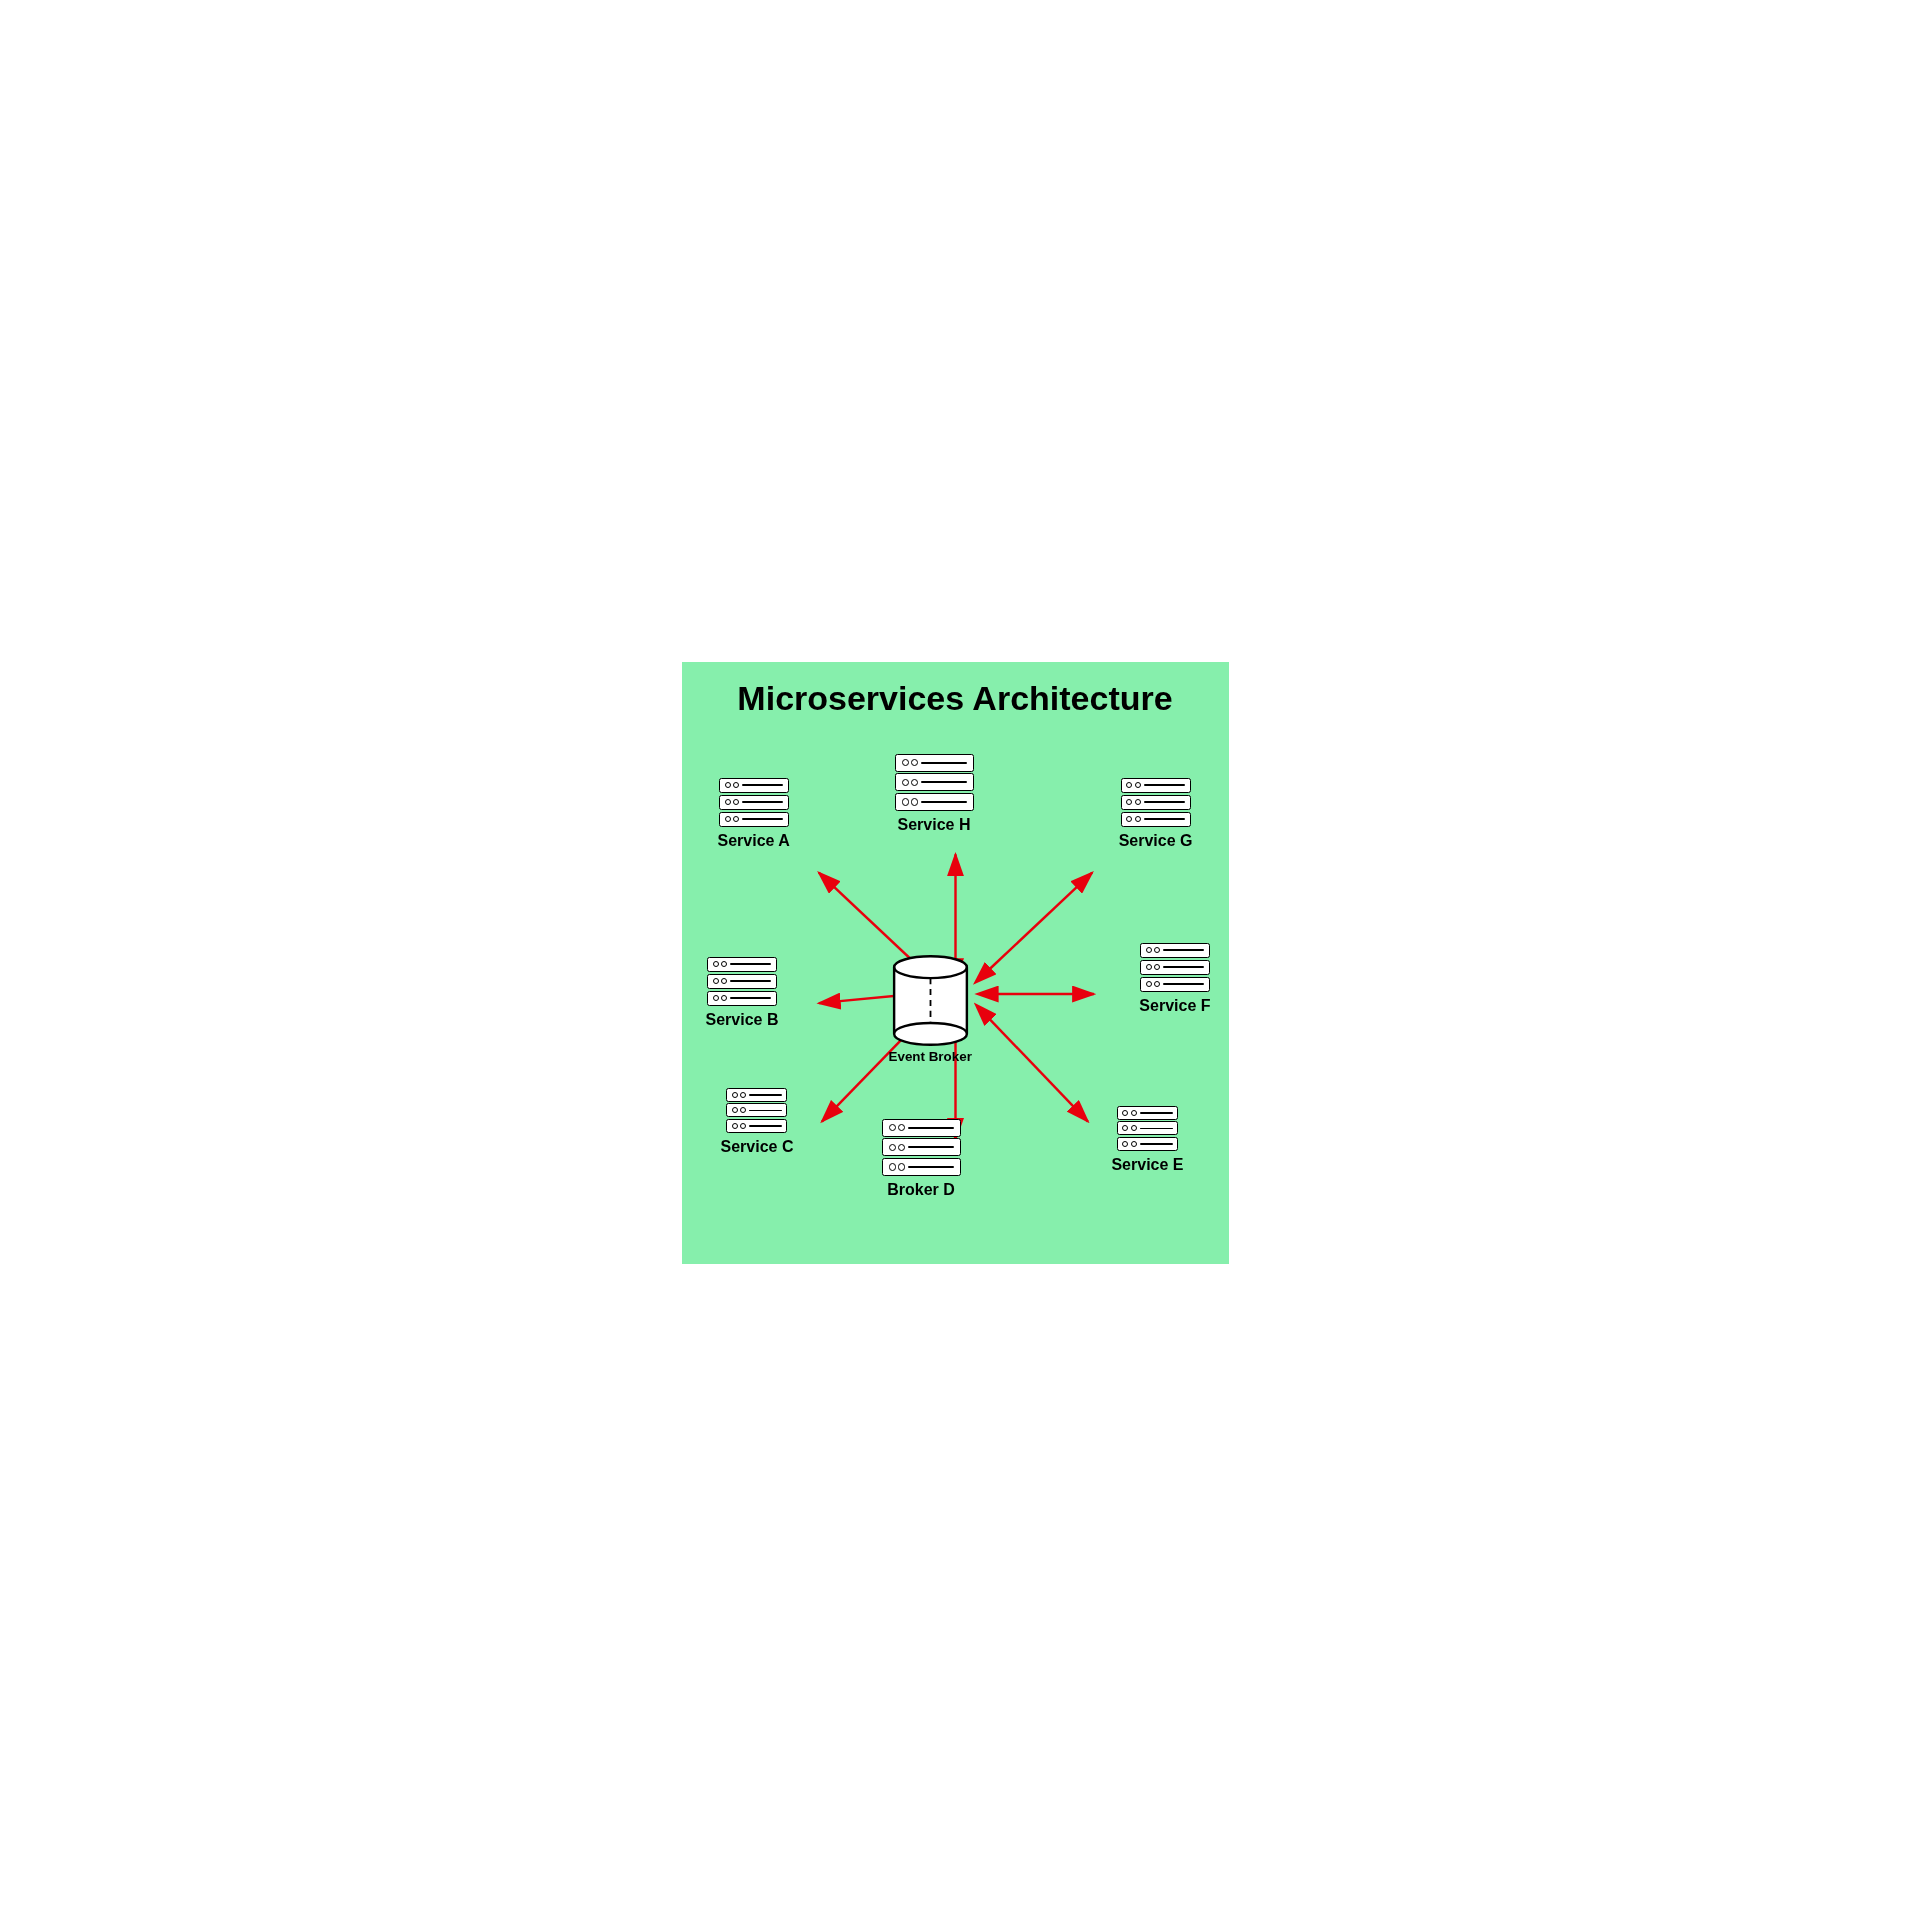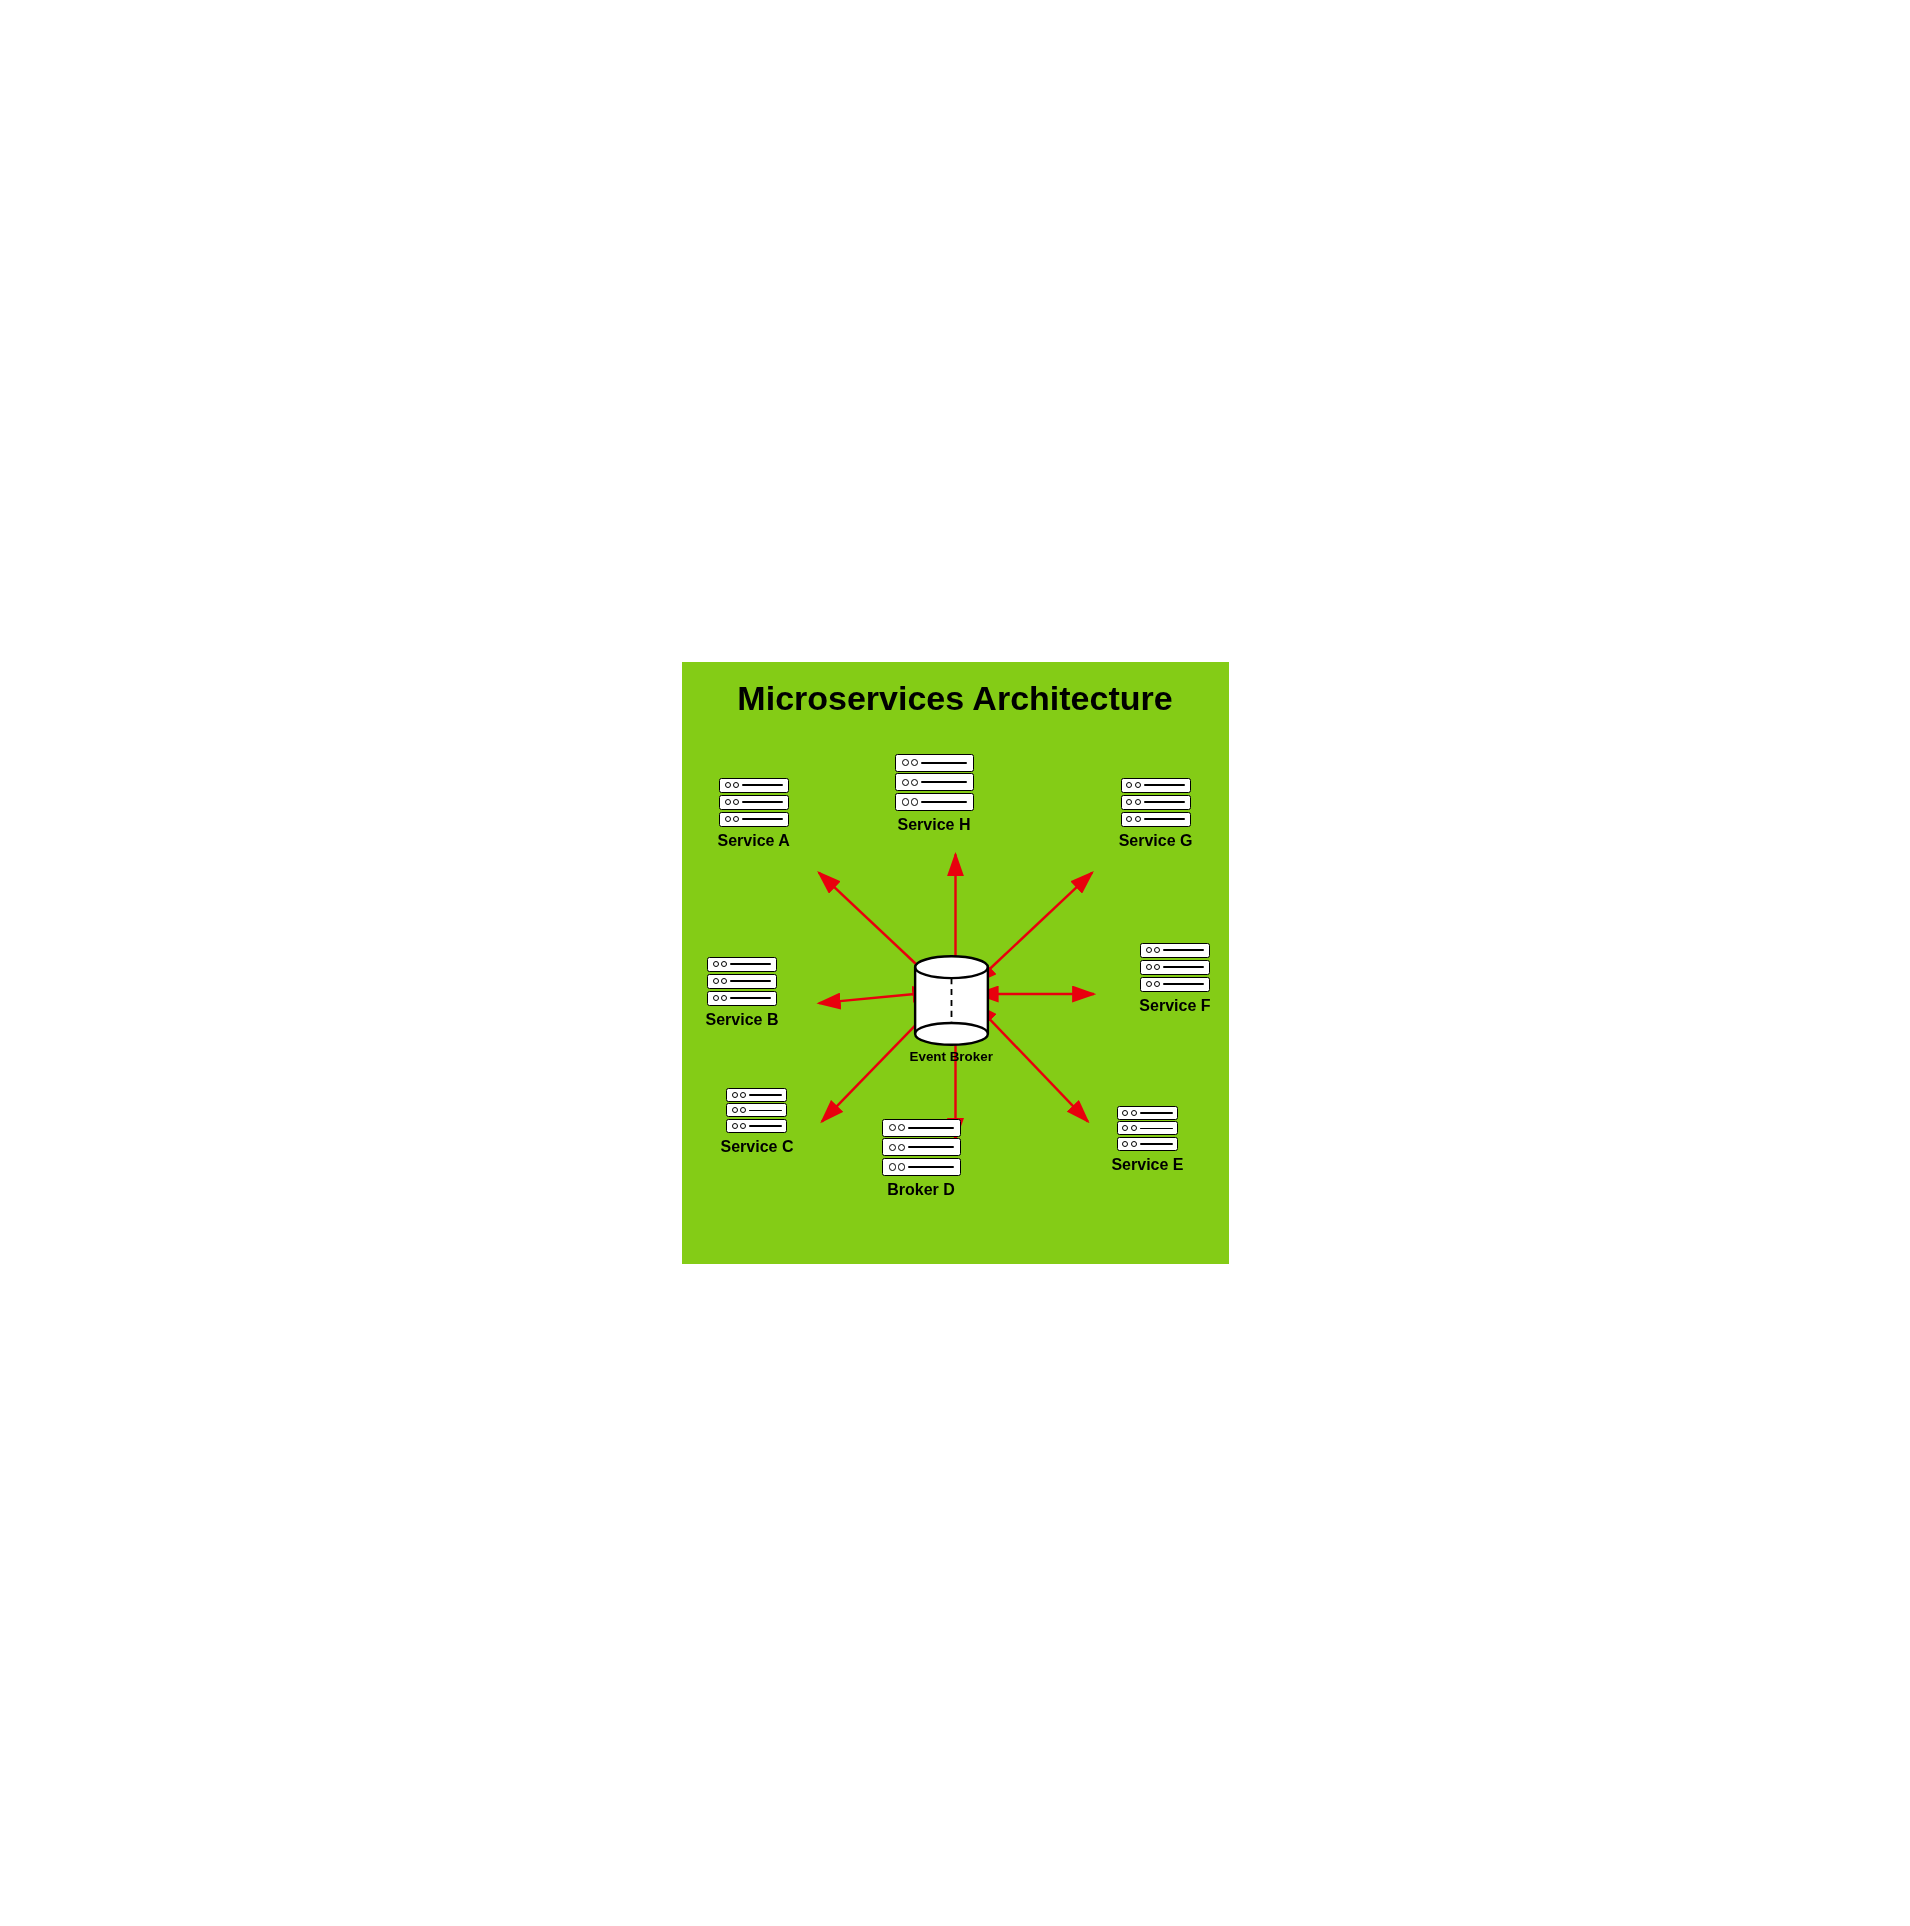--- a/index.html
+++ b/index.html
@@ -7,21 +7,21 @@
       background: #ffffff;
       font-family: Arial, sans-serif;
       display: flex;
       justify-content: center;
       align-items: center;
       min-height: 100vh;
       padding: 12px;
     }
     .page-container {
       width: 547px;
-      background: #84cc16;
+      background: #86efac;
       padding: 18px 12px 24px;
     }
     .main-title {
       font-size: 34px;
       font-weight: 900;
       text-align: center;
       color: #000000;
       margin-bottom: 24px;
       line-height: 1.1;
     }
@@ -261,21 +261,21 @@
           <div class="dots">
               <div class="dot"></div>
               <div class="dot"></div>
             </div>
           <div class="line"></div>
         </div>
       </div>
       <span class="service-label">Service B</span>
     </div>
 
-    <div class="event-broker" style="left: 216px; top: 207px;">
+    <div class="event-broker" style="left: 195px; top: 207px;">
       <div class="cylinder">
         <svg viewBox="0 0 130 160" xmlns="http://www.w3.org/2000/svg">
 
           <rect x="5" y="30" width="120" height="110" fill="white" stroke="none"></rect>
           <ellipse cx="65" cy="30" rx="60" ry="18" fill="white" stroke="black" stroke-width="4"></ellipse>
           <line x1="5" y1="30" x2="5" y2="140" stroke="black" stroke-width="4"></line>
           <line x1="125" y1="30" x2="125" y2="140" stroke="black" stroke-width="4"></line>
           <ellipse cx="65" cy="140" rx="60" ry="18" fill="white" stroke="black" stroke-width="4"></ellipse>
 
           <line x1="65" y1="48" x2="65" y2="122" stroke="black" stroke-width="3" stroke-dasharray="10,8"></line>

